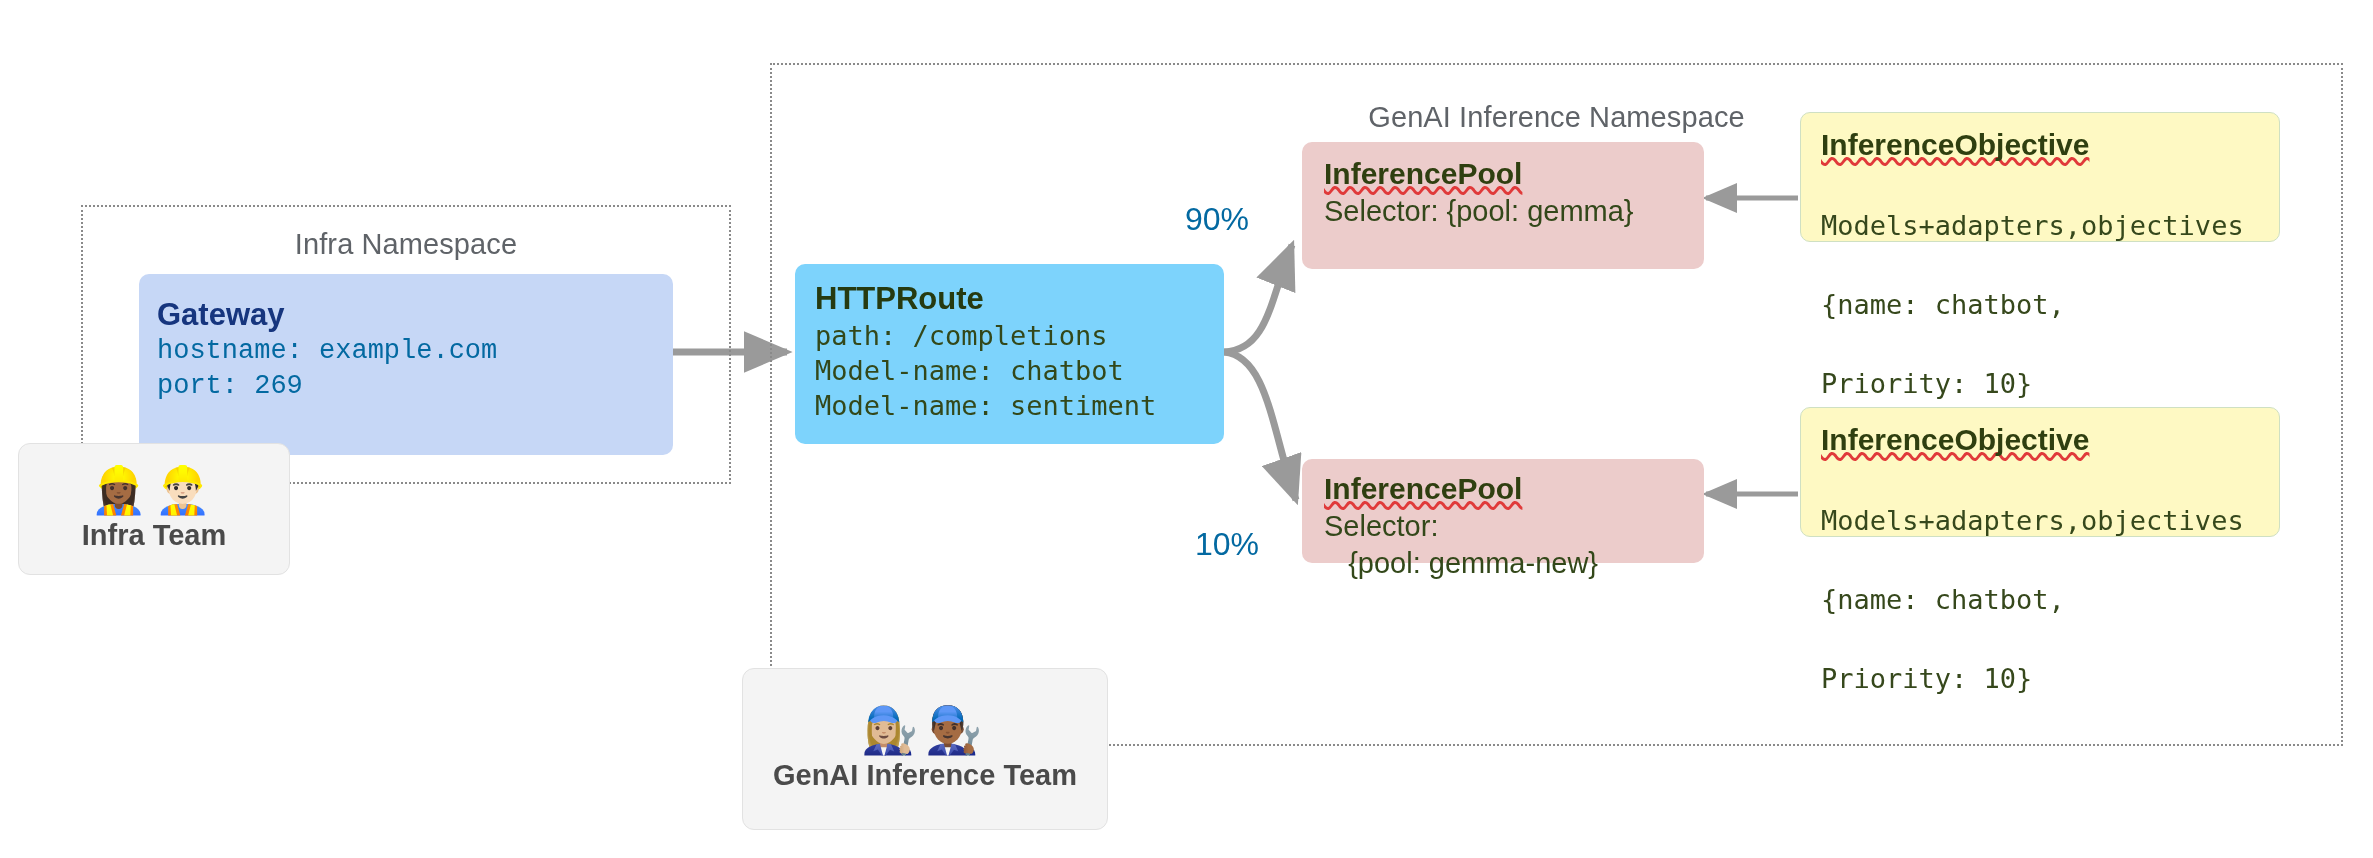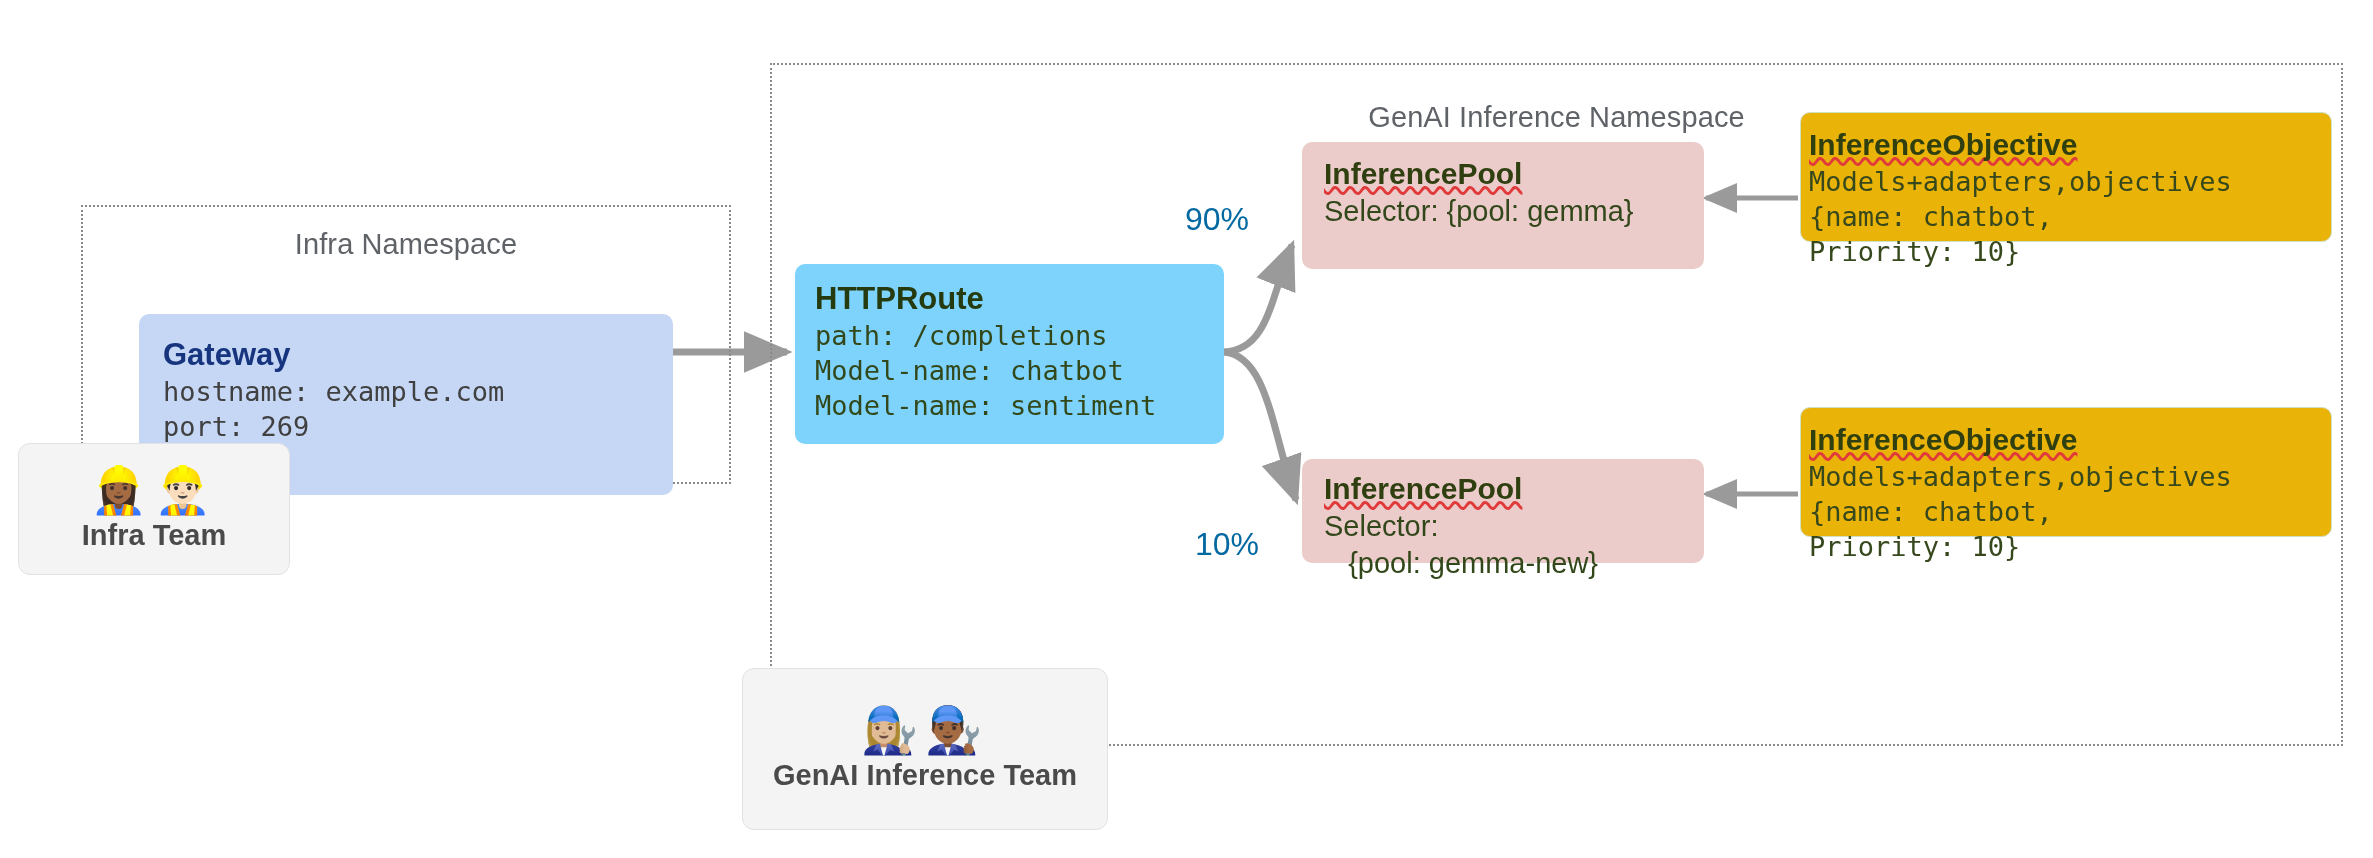--- a/index.html
+++ b/index.html
@@ -72,25 +72,24 @@
     line-height: 1.28;
     white-space: pre;
   }
 
   
   .gateway {
     left: 139px; top: 274px; width: 534px; height: 181px;
     background: #c6d7f6;
     color: #1a2e6b;
     padding-top: 22px;
-    padding-left: 24px;
-    margin-top: 40px;
+    padding-left: 18px;
   }
   .gateway .title { color: #16357e; font-size: 31px; }
-  .gateway .mono  { color: #404040; }
+  .gateway .mono  { color: #0369a1; font-family: Liberation Mono, monospace; }
 
   
   .httproute {
     left: 795px; top: 264px; width: 429px; height: 180px;
     background: #7dd3fc;
     color: #2b3d15;
     padding-top: 16px;
     padding-left: 20px;
   }
   .httproute .title { color: #263a10; font-size: 31px; }
@@ -103,30 +102,30 @@
     color: #30400f;
     padding-left: 22px;
   }
   .pool-1 { top: 142px;  height: 127px; padding-top: 14px; }
   .pool-2 { top: 459px;  height: 104px; padding-top: 12px; }
   .pool .title { color: #2f3f10; }
   .pool .sans  { color: #33481a; }
 
   
   .objective {
-    left: 1800px; width: 532px;
-    background: #eab308;
+    left: 1800px; width: 480px;
+    background: #fef9c3;
     border: 1px solid #cfe0c3;
     color: #31410f;
-    padding-left: 8px;
+    padding-left: 20px;
   }
   .obj-1 { top: 112px; height: 130px; padding-top: 14px; }
   .obj-2 { top: 407px; height: 130px; padding-top: 14px; }
   .objective .title { color: #2f3f10; }
-  .objective .mono  { color: #36481c; font-size: 27px; }
+  .objective .mono  { color: #36481c; font-size: 27px; margin-top: 44px; }
 
   
   .team {
     position: absolute;
     box-sizing: border-box;
     background: #f4f4f4;
     border: 1px solid #e2e2e2;
     border-radius: 12px;
     display: flex;
     flex-direction: column;

